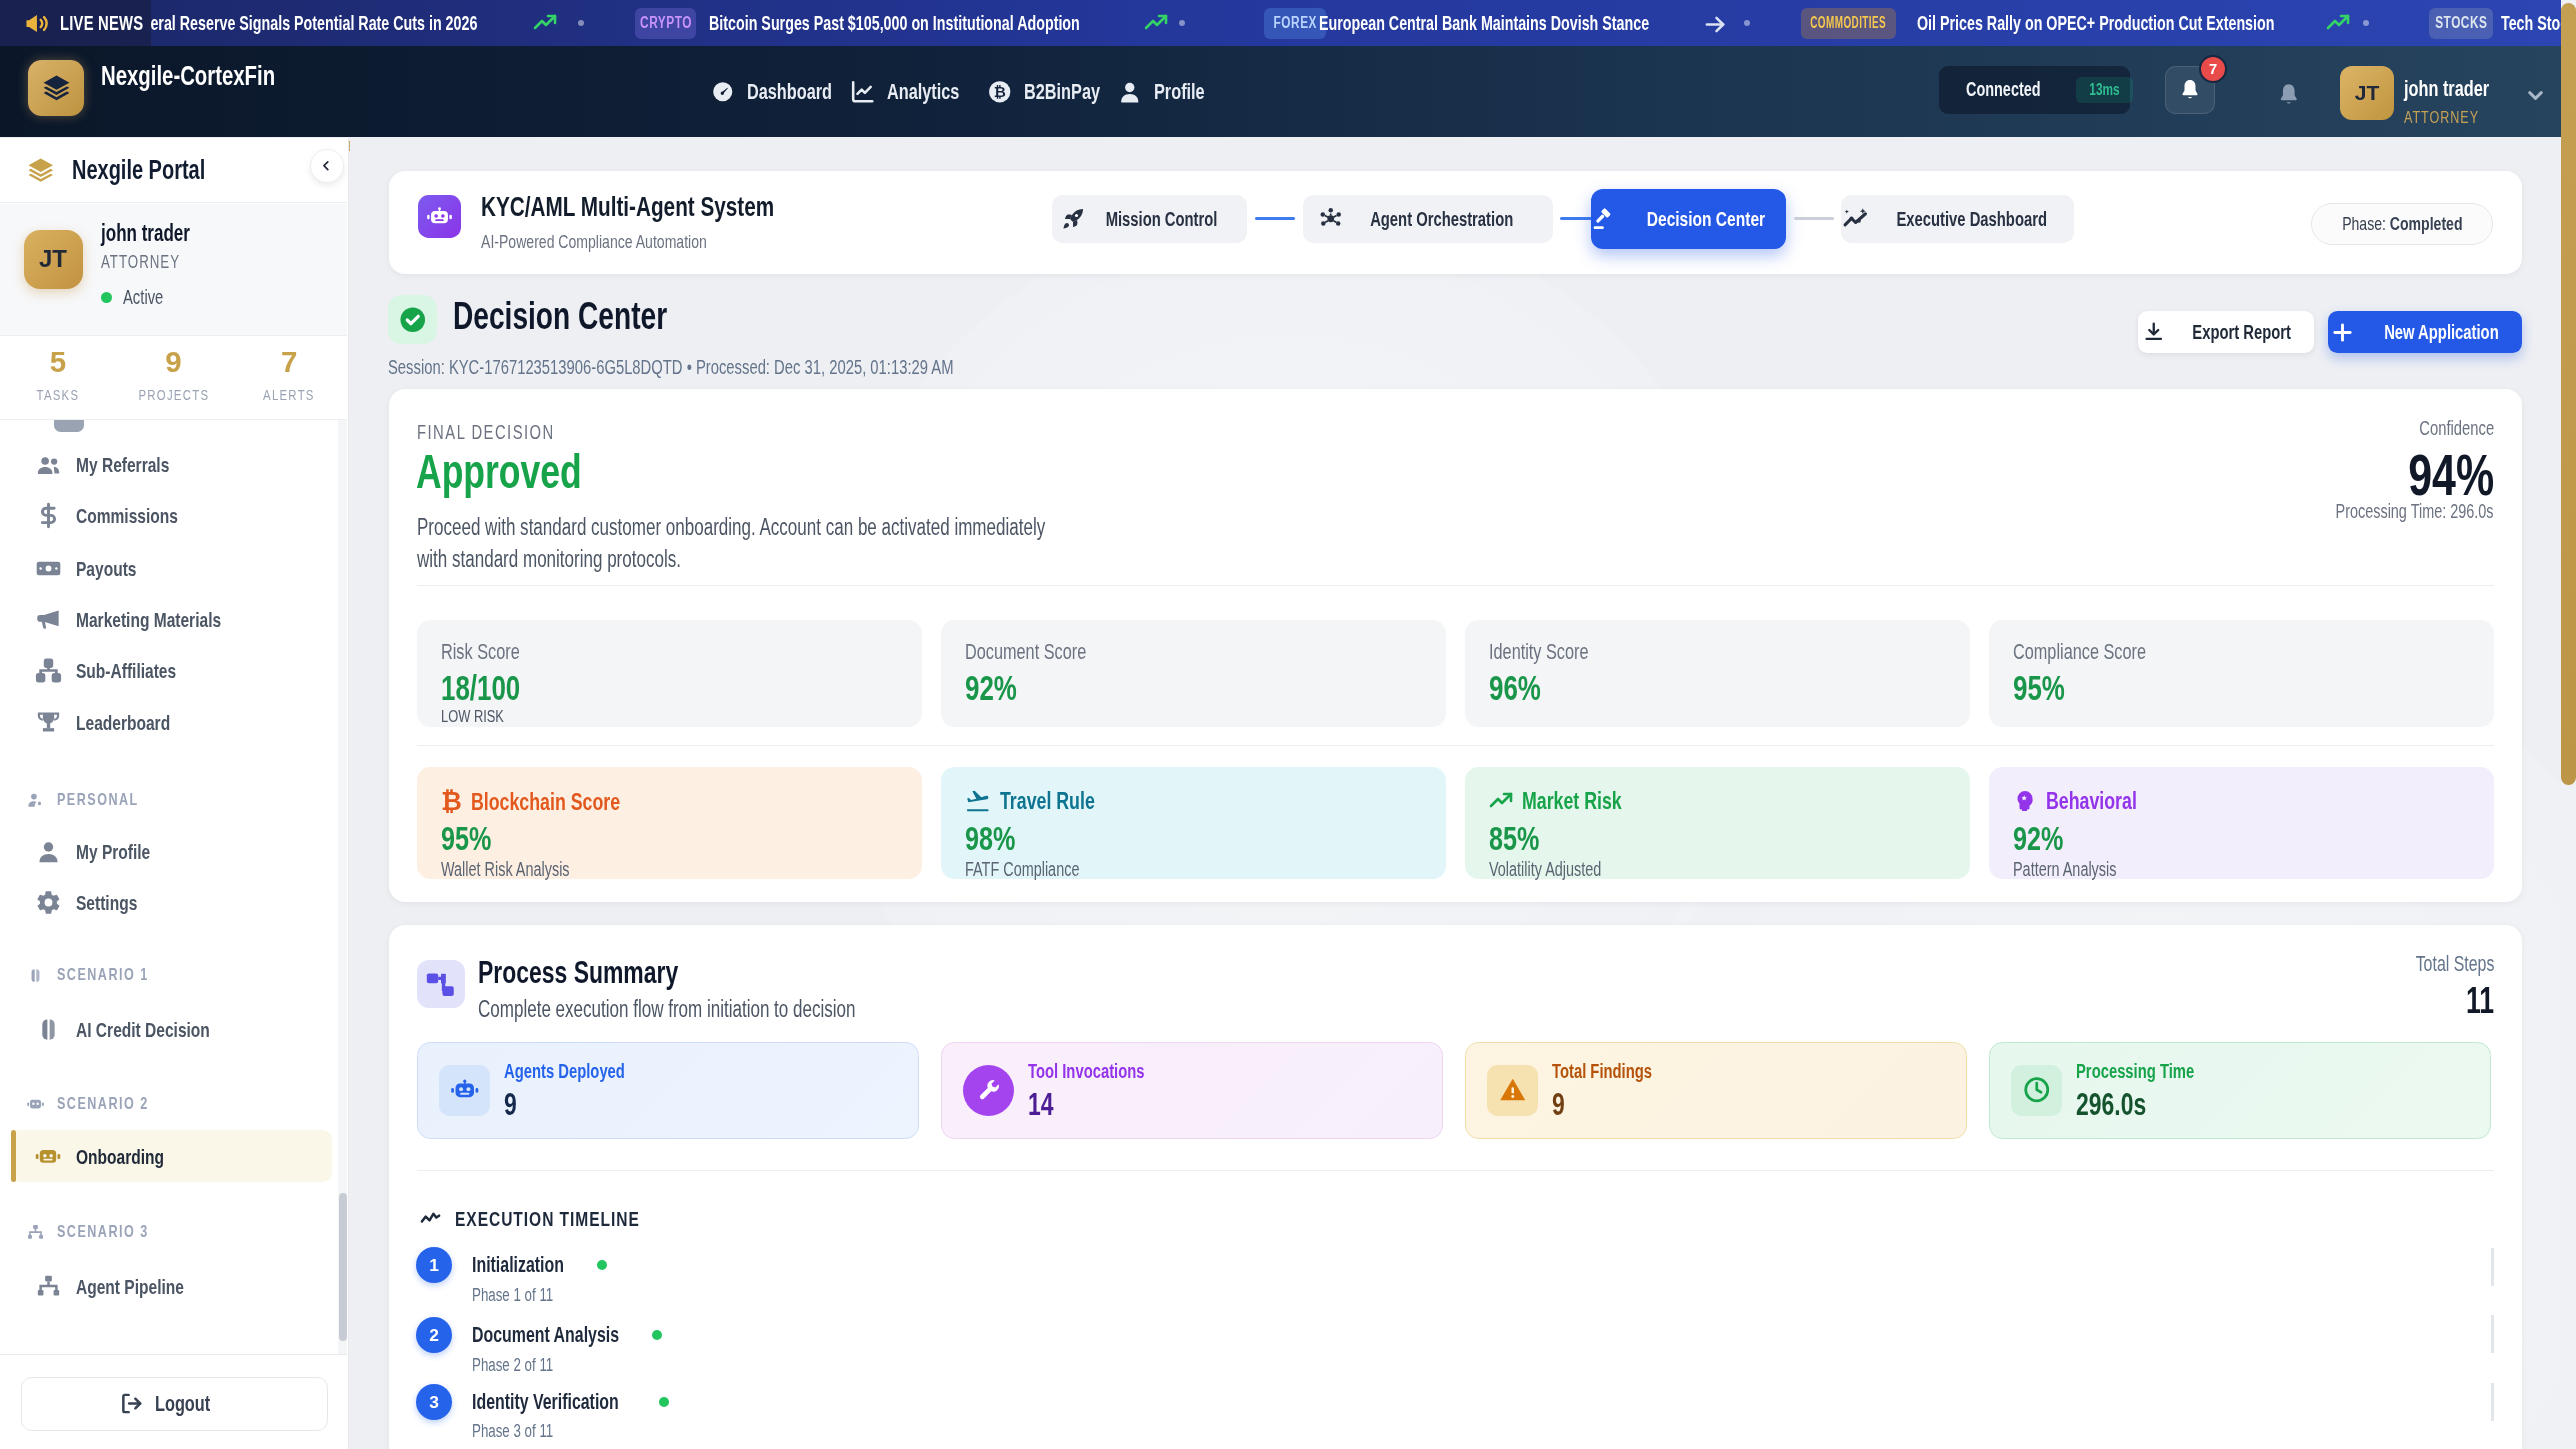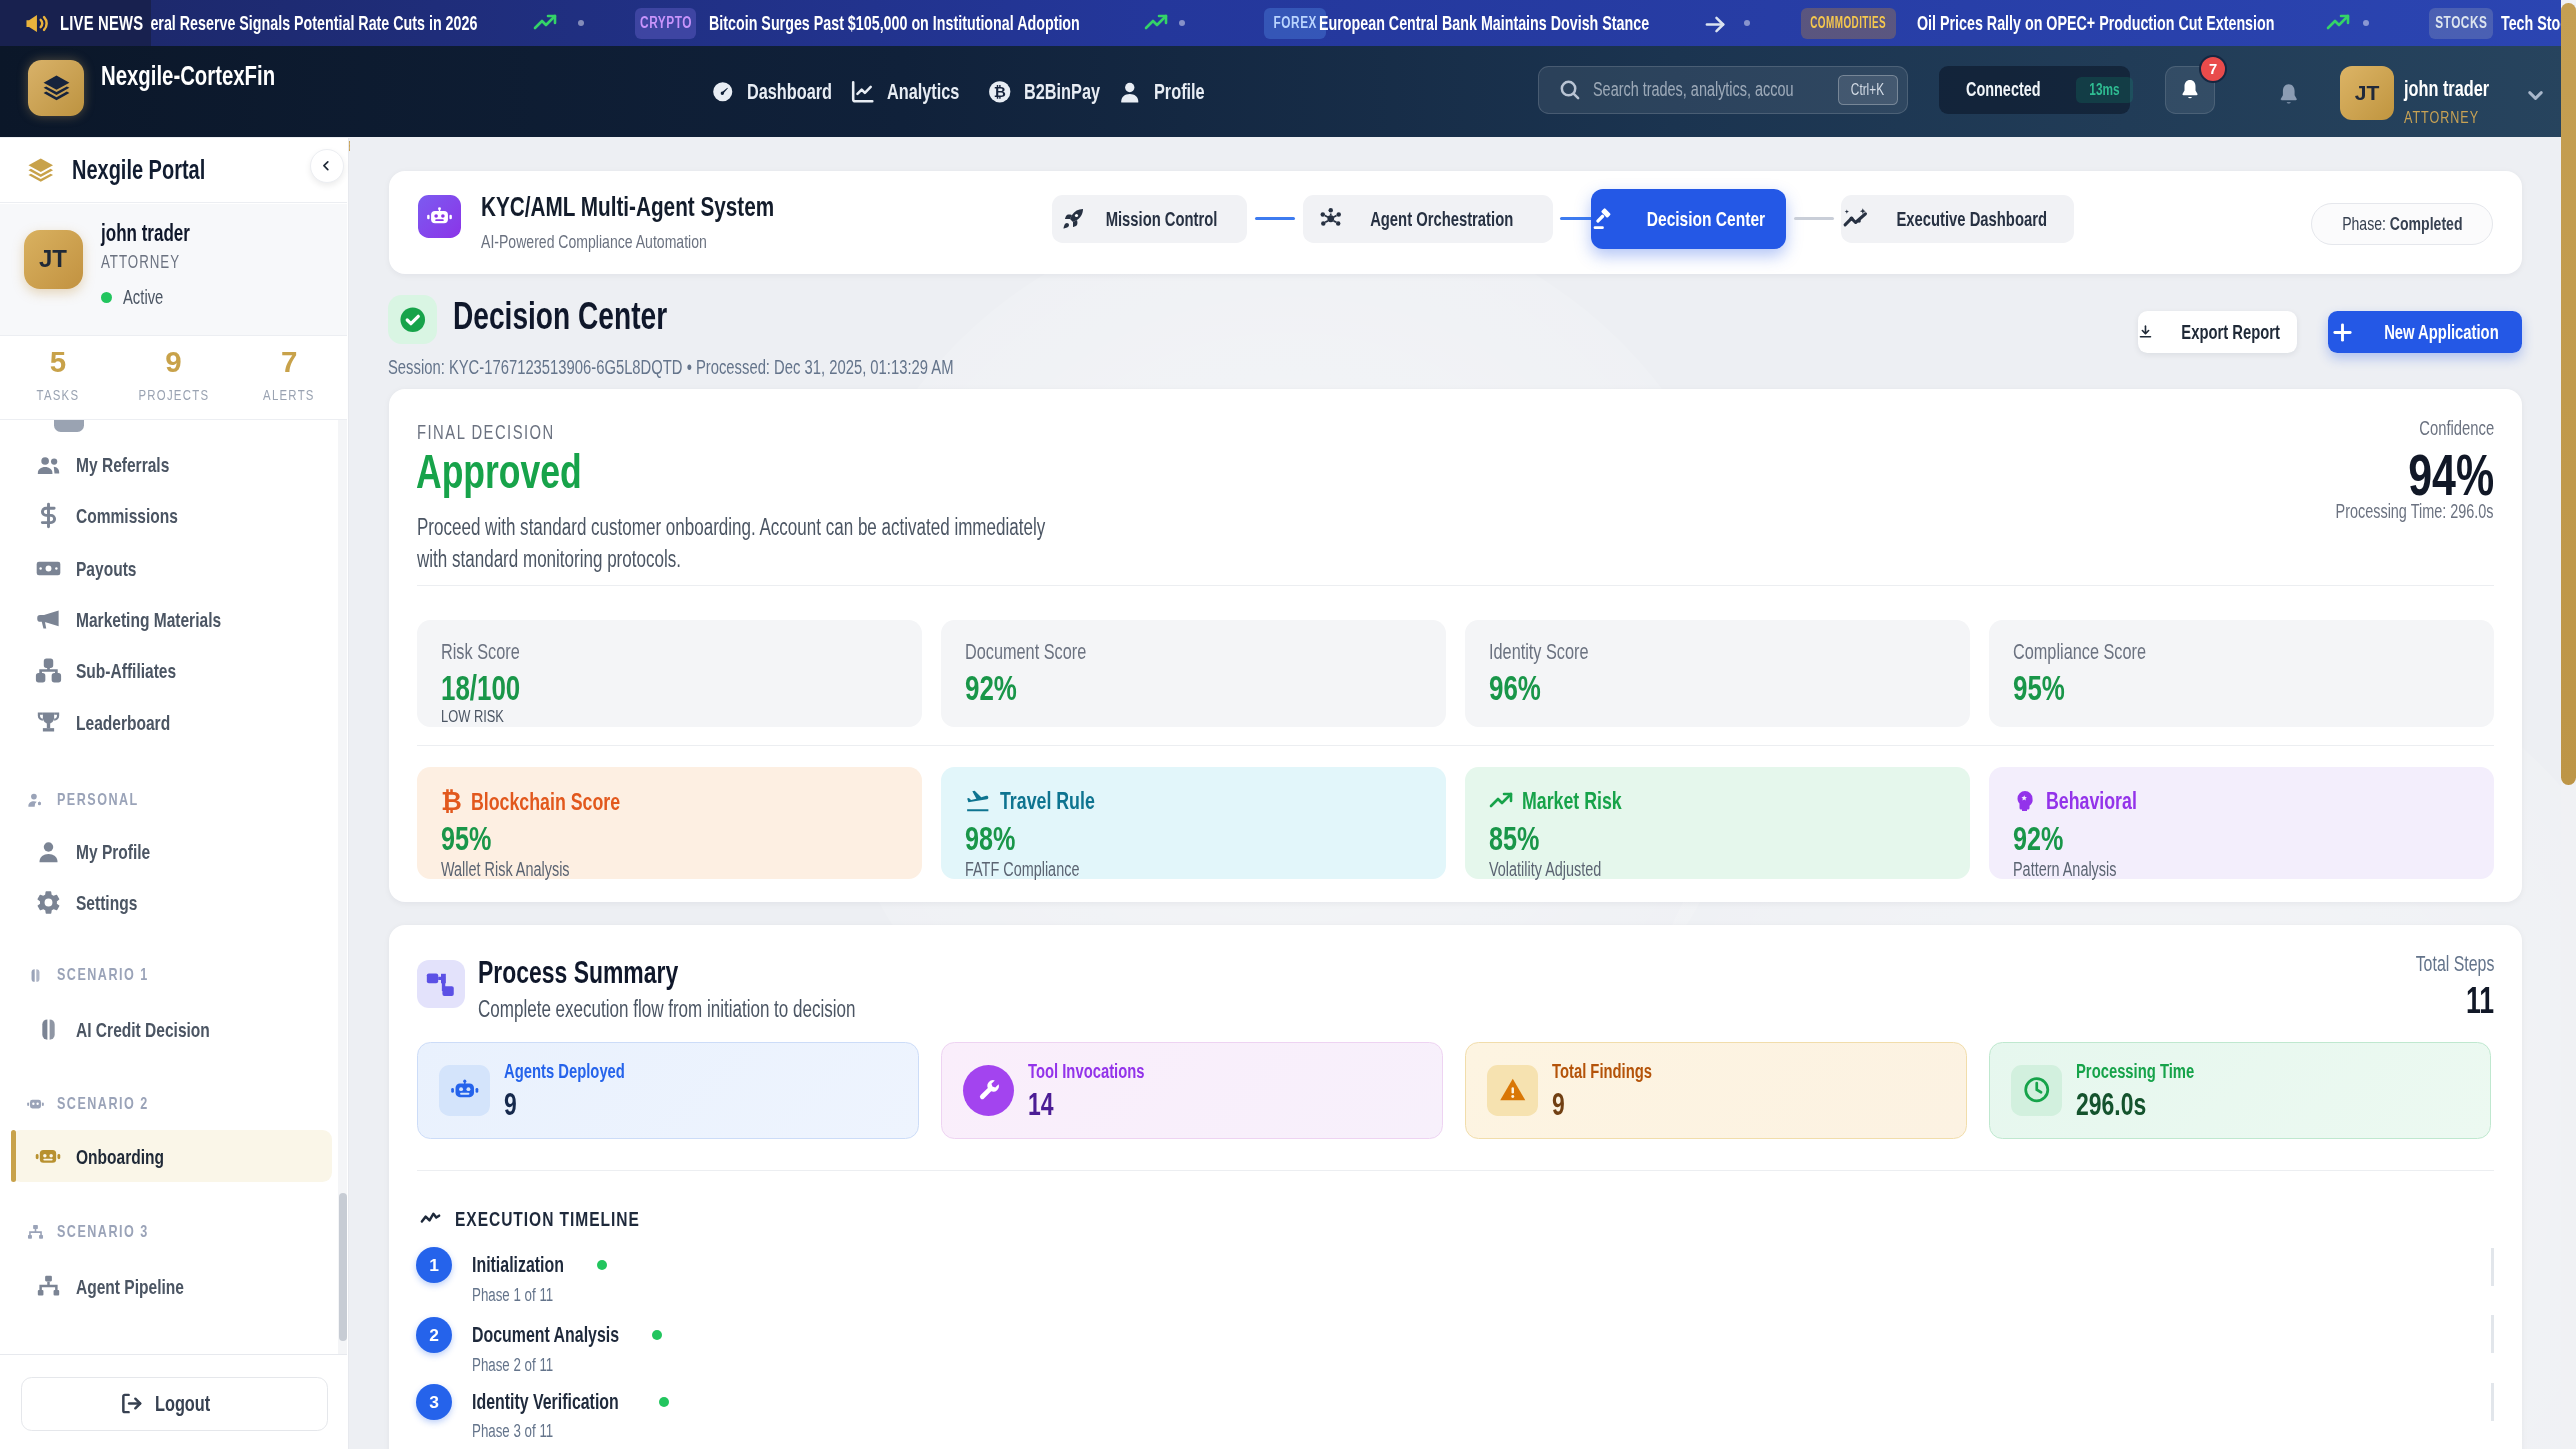--- a/index.html
+++ b/index.html
@@ -208,30 +208,20 @@
       </svg>
       <span class="cx">B2BinPay</span>
     </div>
   <div class="navitem" style="left:1117px;">
       <svg width="25.5" height="25.5" viewBox="0 0 24 24" fill="#e8edf4">
         <circle cx="12" cy="8" r="4.4"></circle>
         <path d="M4 21c0-4.4 3.6-7 8-7s8 2.6 8 7v1H4v-1z"></path>
       </svg>
       <span class="cx">Profile</span>
     </div>
-  <div class="search">
-    <svg style="margin-left:19px;" width="23" height="23" viewBox="0 0 24 24" fill="none" stroke="#b9c4d4" stroke-width="2.6" stroke-linecap="round">
-        <circle cx="11" cy="11" r="7"></circle>
-        <line x1="16.5" y1="16.5" x2="21" y2="21"></line>
-      </svg>
-    <span class="cx" style="margin-left:12px;font-size:19.5px;color:rgba(226,232,240,.62);">Search trades, analytics, accou</span>
-    <div class="ctrlk">
-        <span class="cxc">Ctrl+K</span>
-      </div>
-  </div>
   <div class="conn">
     <div style="width:10px;height:10px;border-radius:50%;background:#10b981;box-shadow:0 0 6.7px #10b981;"></div>
     <span class="cx" style="margin-left:10.7px;font-size:19.5px;font-weight:bold;color:#f1f5f9;">Connected</span>
     <span style="margin-left:9.4px;background:rgba(16,185,129,.16);color:#2fbd92;font-size:16px;font-weight:bold;padding:4px 8px;border-radius:5.4px;"><span class="cxc">13ms</span></span>
   </div>
   <div class="bellbox">
       <svg width="24" height="24" viewBox="0 0 24 24" fill="#fff">
         <path d="M12 2c-3.3 0-5.5 2.6-5.5 6.5v4L4.6 15.8c-.4.6 0 1.4.8 1.4h13.2c.8 0 1.2-.8.8-1.4l-1.9-3.3v-4C17.5 4.6 15.3 2 12 2z"></path>
         <path d="M10 19a2.2 2.2 0 0 0 4 0h-4z"></path>
       </svg>
@@ -527,21 +517,21 @@
 
 <div class="abs" style="left:388px;top:295px;width:49px;height:49px;border-radius:13.4px;background:#d9f5e3;display:flex;align-items:center;justify-content:center;">
   <svg width="29.5" height="29.5" viewBox="0 0 24 24">
       <circle cx="12" cy="12" r="10" fill="#17a34a"></circle>
       <path d="m7.5 12.2 3 3 6-6" fill="none" stroke="#fff" stroke-width="2.6" stroke-linecap="round" stroke-linejoin="round"></path>
     </svg>
 </div>
 <div class="abs" style="left:453px;top:292px;height:49px;line-height:49px;font-size:38px;font-weight:bold;color:#0f172a;"><span class="cx">Decision Center</span></div>
 <div class="abs" style="left:388px;top:356px;font-size:20px;color:#64748b;"><span class="cx">Session: KYC-1767123513906-6G5L8DQTD • Processed: Dec 31, 2025, 01:13:29 AM</span></div>
 
-<div class="abs" style="left:2138px;top:311px;width:159px;height:42px;border-radius:9.4px;background:#fff;box-shadow:0 2px 6.7px rgba(15,23,42,.08);display:flex;align-items:center;justify-content:center;gap:10.7px;font-size:20px;font-weight:bold;color:#1f2937;">
+<div class="abs" style="left:2138px;top:311px;width:176px;height:42px;border-radius:9.4px;background:#fff;box-shadow:0 2px 6.7px rgba(15,23,42,.08);display:flex;align-items:center;justify-content:center;gap:10.7px;font-size:20px;font-weight:bold;color:#1f2937;">
   <svg width="21.5" height="21.5" viewBox="0 0 24 24" fill="none" stroke="#1f2937" stroke-width="2.6" stroke-linecap="round" stroke-linejoin="round">
       <path d="M12 3v11"></path>
       <polyline points="7 10 12 15 17 10"></polyline>
       <line x1="4" y1="20" x2="20" y2="20"></line>
     </svg>
   <span class="cxc">Export Report</span>
   </div>
 <div class="abs" style="left:2328px;top:311px;width:194px;height:42px;border-radius:9.4px;background:#2458e6;box-shadow:0 5.4px 12px rgba(37,88,230,.3);display:flex;align-items:center;justify-content:center;gap:10.7px;font-size:20px;font-weight:bold;color:#fff;">
   <svg width="23" height="23" viewBox="0 0 24 24" fill="none" stroke="#fff" stroke-width="3" stroke-linecap="round">
       <line x1="12" y1="4" x2="12" y2="20"></line>

